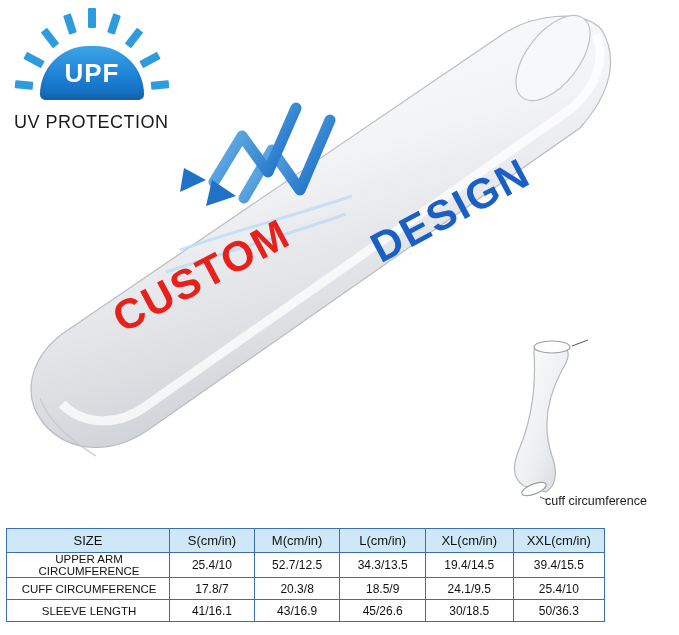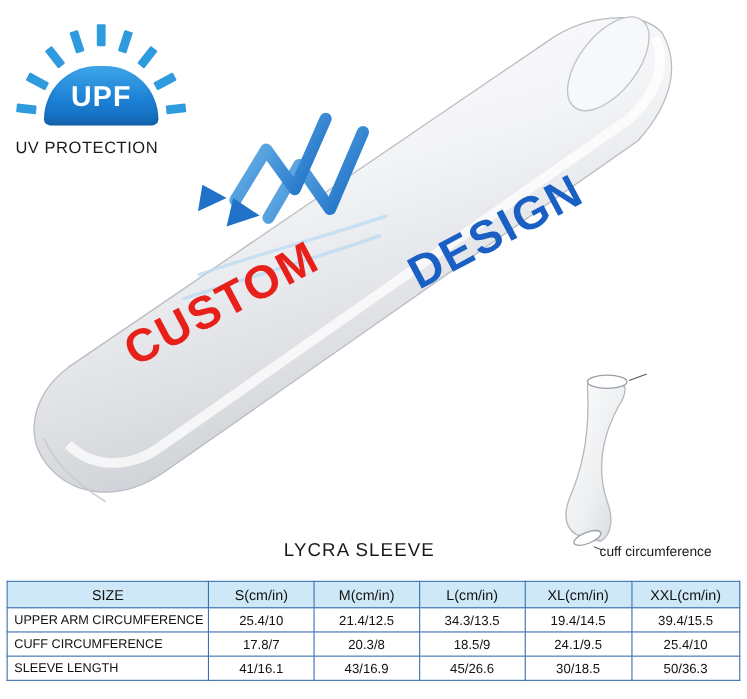--- a/index.html
+++ b/index.html
@@ -18,21 +18,21 @@
     position: absolute;
     left: 0; top: 0;
     width: 679px;
     height: 635px;
   }
 
   
   .upf-badge {
     position: absolute;
     left: 8px;
-    top: 20px;
+    top: 6px;
     width: 170px;
     height: 125px;
   }
   .upf-rays {
     position: absolute;
     left: 0; top: 0;
     width: 170px;
     height: 100px;
   }
   .upf-circle {
@@ -54,21 +54,21 @@
     color: #ffffff;
     font-size: 26px;
     font-weight: bold;
     letter-spacing: 1px;
     font-family: "Liberation Sans", sans-serif;
   }
   .upf-caption {
     position: absolute;
     left: 6px;
     top: 106px;
-    font-size: 15px;
+    font-size: 18px;
     color: #1a1a1a;
     letter-spacing: 0.5px;
     white-space: nowrap;
   }
 
   
   .sleeve-wrap {
     position: absolute;
     left: 0;
     top: 0;
@@ -117,40 +117,40 @@
     white-space: nowrap;
   }
   .anno-upper { left: 481px; top: 328px; }
   .anno-cuff  { left: 545px; top: 494px; }
 
   
   .size-table {
     position: absolute;
     left: 6px;
     top: 528px;
-    width: 667px;
+    width: 599px;
     border-collapse: collapse;
     font-size: 12px;
     color: #111;
   }
   .size-table td, .size-table th {
     border: 1px solid #3b6fb0;
     height: 21px;
     padding: 0 4px;
     font-weight: normal;
     text-align: center;
     font-family: "Liberation Sans", sans-serif;
   }
   .size-table thead td {
     background: #cfe8f7;
     font-size: 13px;
     height: 23px;
   }
   .size-table tbody td:first-child {
-    text-align: left;
+    text-align: center;
     padding-left: 6px;
     font-size: 11.5px;
   }
   .col-label { width: 190px; }
   .col-val { width: 95px; }
 </style>
 </head>
 <body>
 
 <div class="stage">
@@ -239,39 +239,38 @@
         <path d="M 572 346 L 588 340" stroke="#555" stroke-width="1" fill="none"></path>
         <path d="M 540 497 L 552 502" stroke="#555" stroke-width="1" fill="none"></path>
       </g>
     </svg>
 
     <div class="sleeve-label label-custom">CUSTOM</div>
     <div class="sleeve-label label-design">DESIGN</div>
 
     <div class="anno anno-cuff">cuff circumference</div>
 
-    <div class="product-name">LYCRA SLEEVE</div>
   </div>
 
   <table class="size-table">
     <thead>
       <tr>
         <td class="col-label">SIZE</td>
         <td class="col-val">S(cm/in)</td>
         <td class="col-val">M(cm/in)</td>
         <td class="col-val">L(cm/in)</td>
         <td class="col-val">XL(cm/in)</td>
         <td class="col-val">XXL(cm/in)</td>
       </tr>
     </thead>
     <tbody>
       <tr>
         <td>UPPER ARM CIRCUMFERENCE</td>
         <td>25.4/10</td>
-        <td>21.4/12.5</td>
+        <td>52.7/12.5</td>
         <td>34.3/13.5</td>
         <td>19.4/14.5</td>
         <td>39.4/15.5</td>
       </tr>
       <tr>
         <td>CUFF CIRCUMFERENCE</td>
         <td>17.8/7</td>
         <td>20.3/8</td>
         <td>18.5/9</td>
         <td>24.1/9.5</td>

